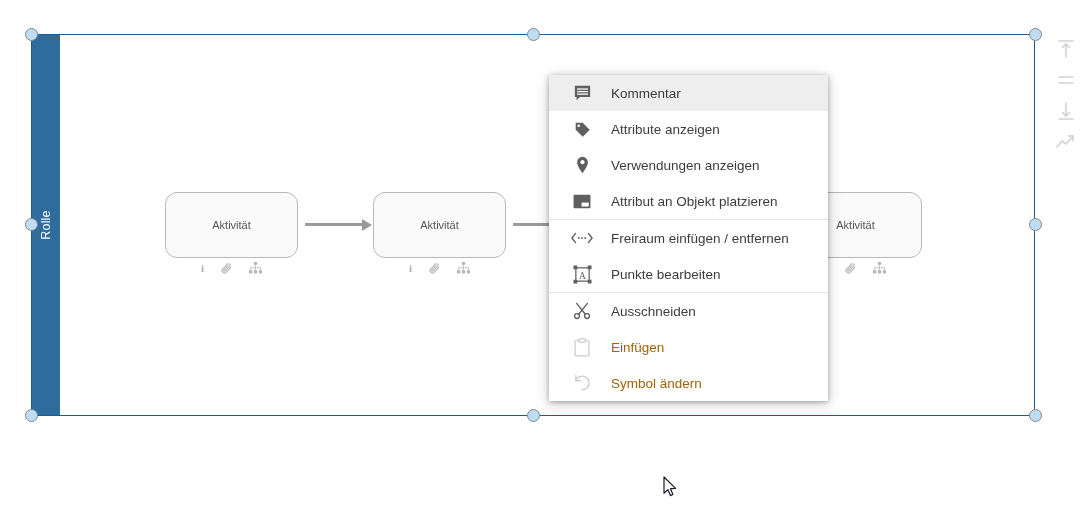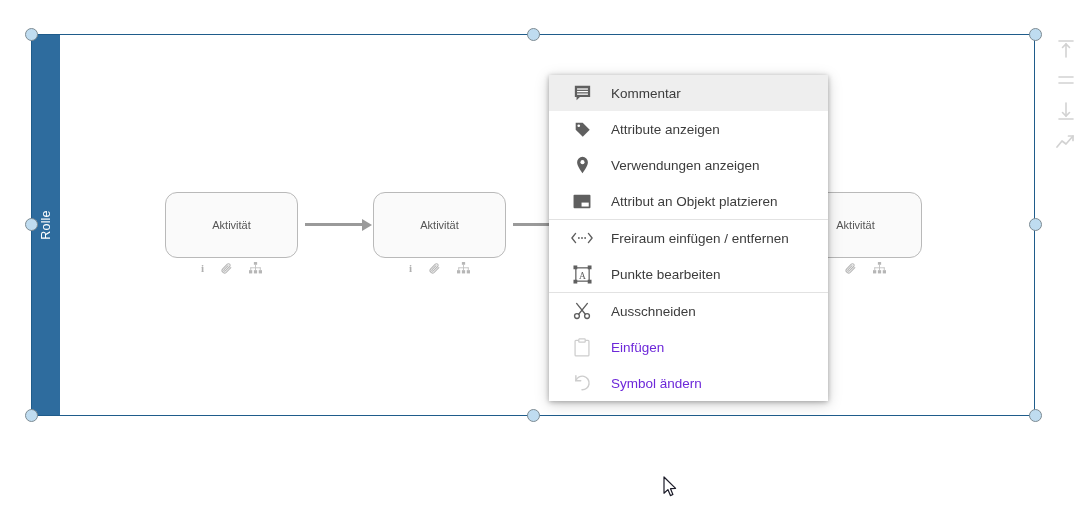--- a/index.html
+++ b/index.html
@@ -164,21 +164,21 @@
     justify-content: center;
     color: #5f5f5f;
   }
   .mi.disabled .mi-ico { color: #cdcdcd; }
   .mi-lbl {
     font-size: 13.5px;
     color: #3c3c3c;
     padding-left: 14px;
     white-space: nowrap;
   }
-  .mi.disabled .mi-lbl { color: #6d28d9; }
+  .mi.disabled .mi-lbl { color: #a16207; }
   .mi-sep {
     height: 1px;
     background: #e2e2e2;
     margin: 0;
   }
 
   
   #cursor {
     position: absolute;
     left: 663px;

